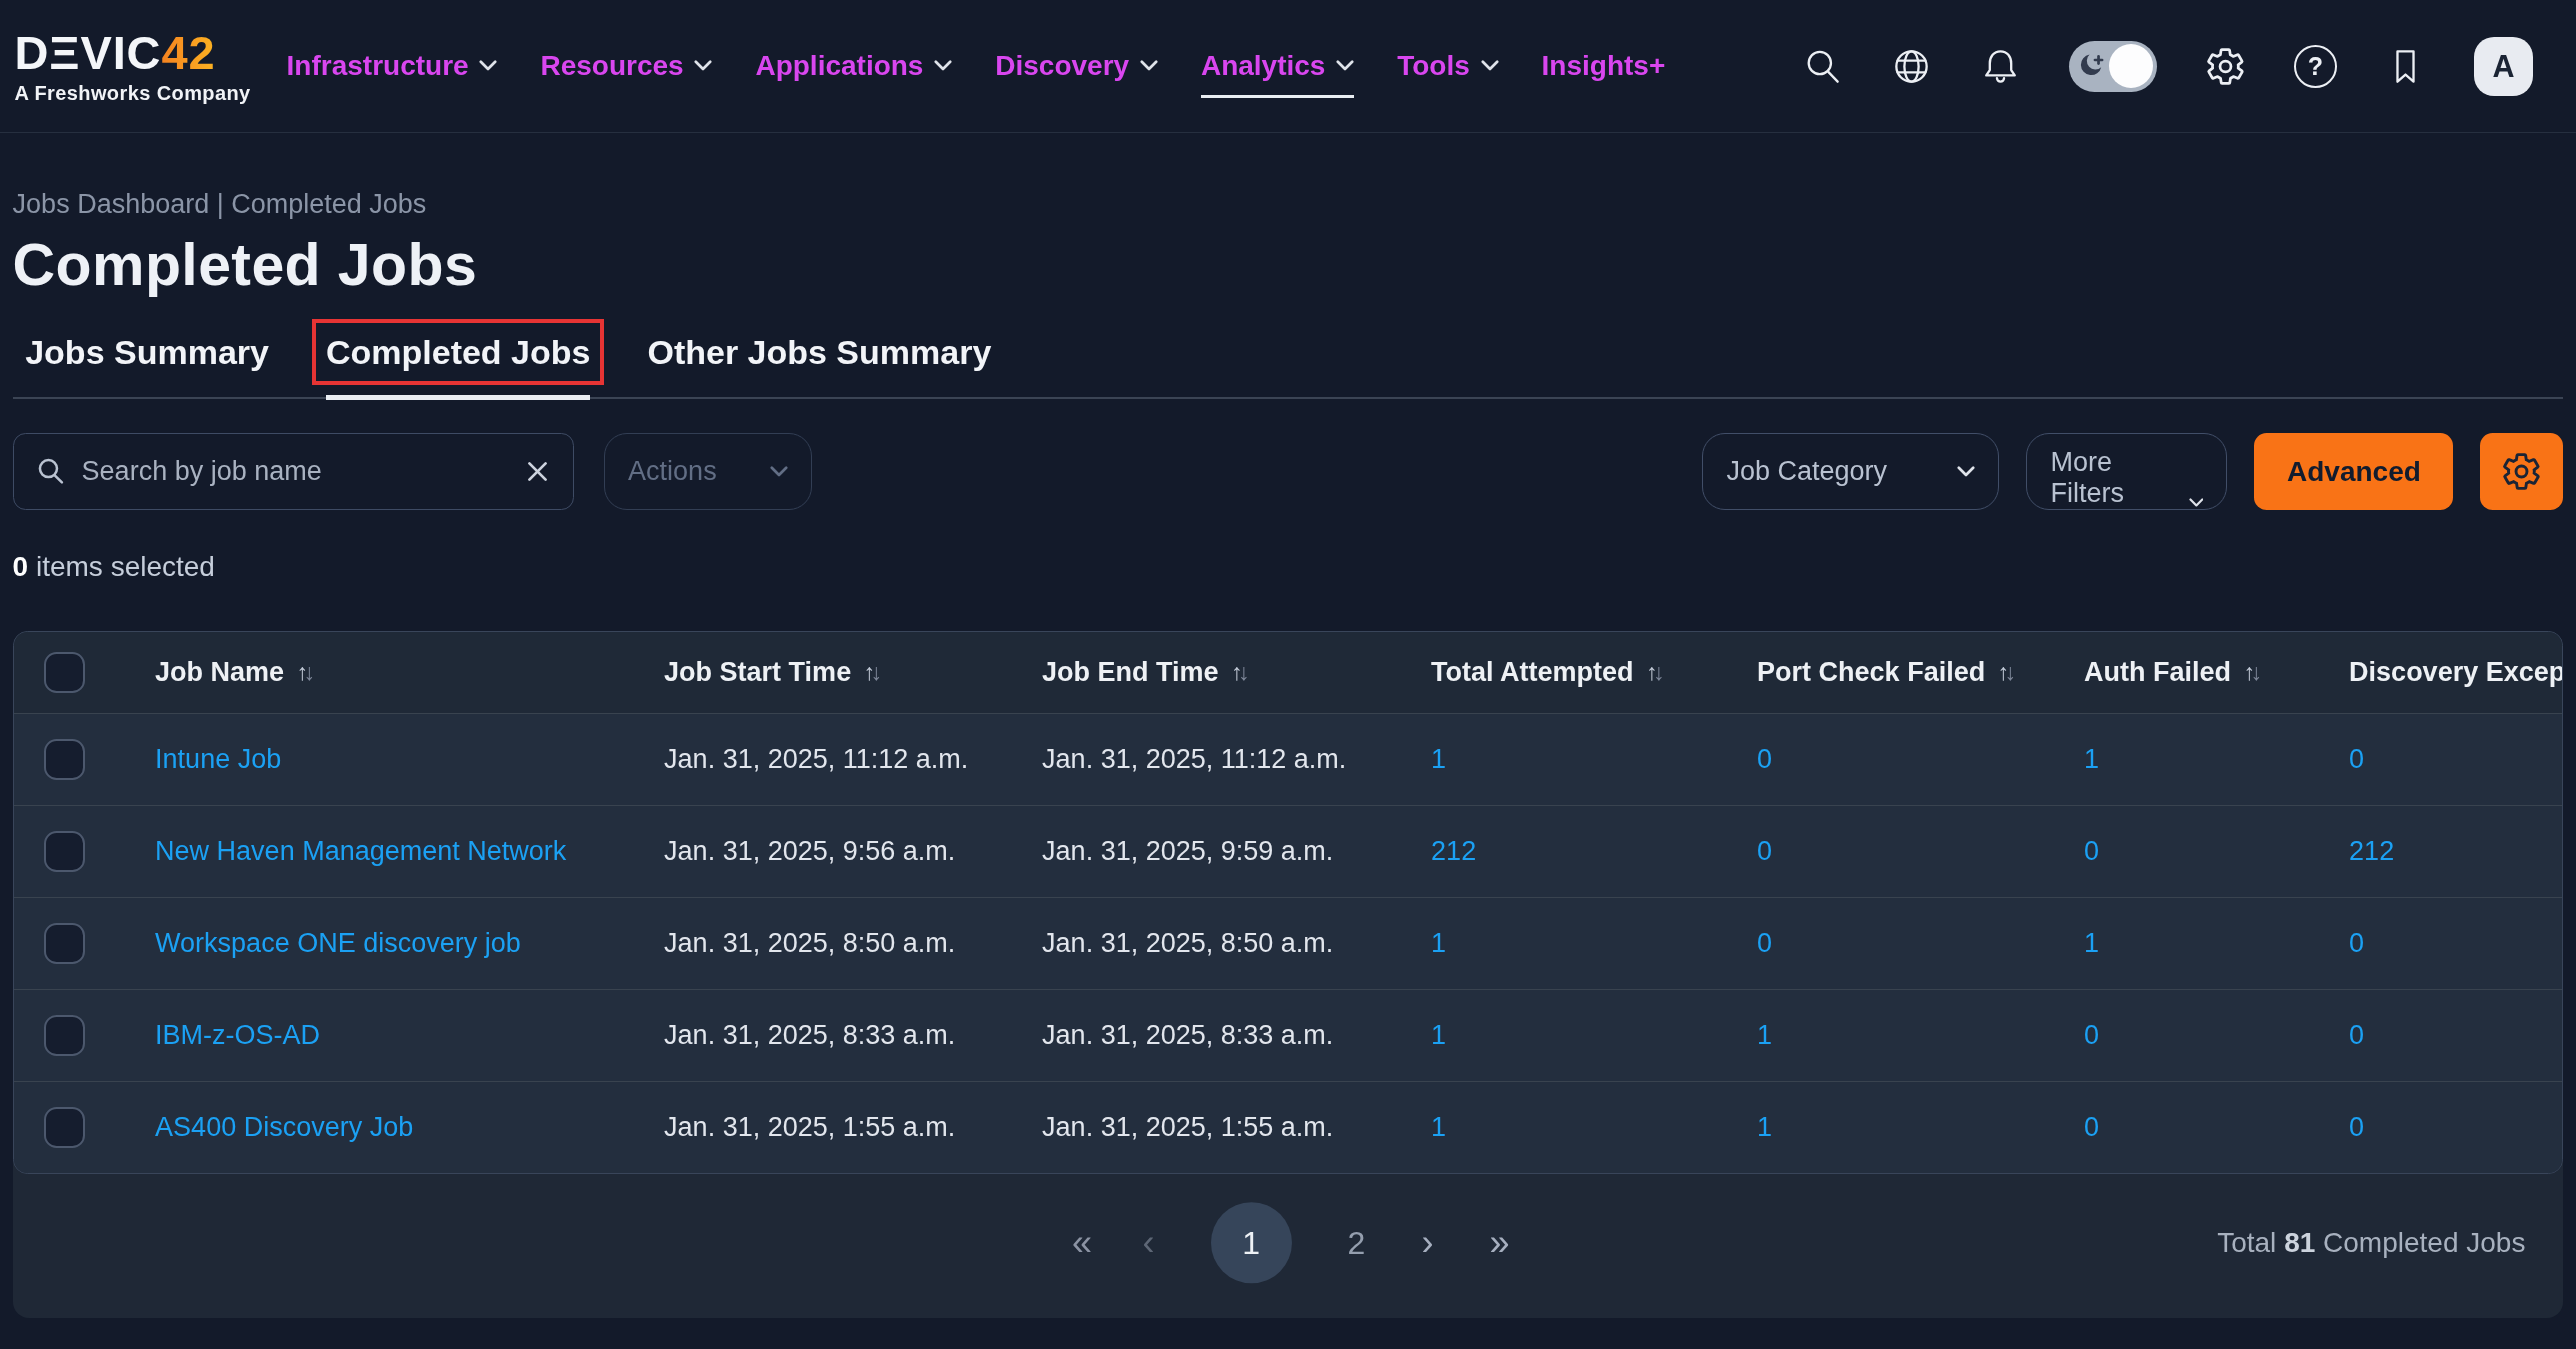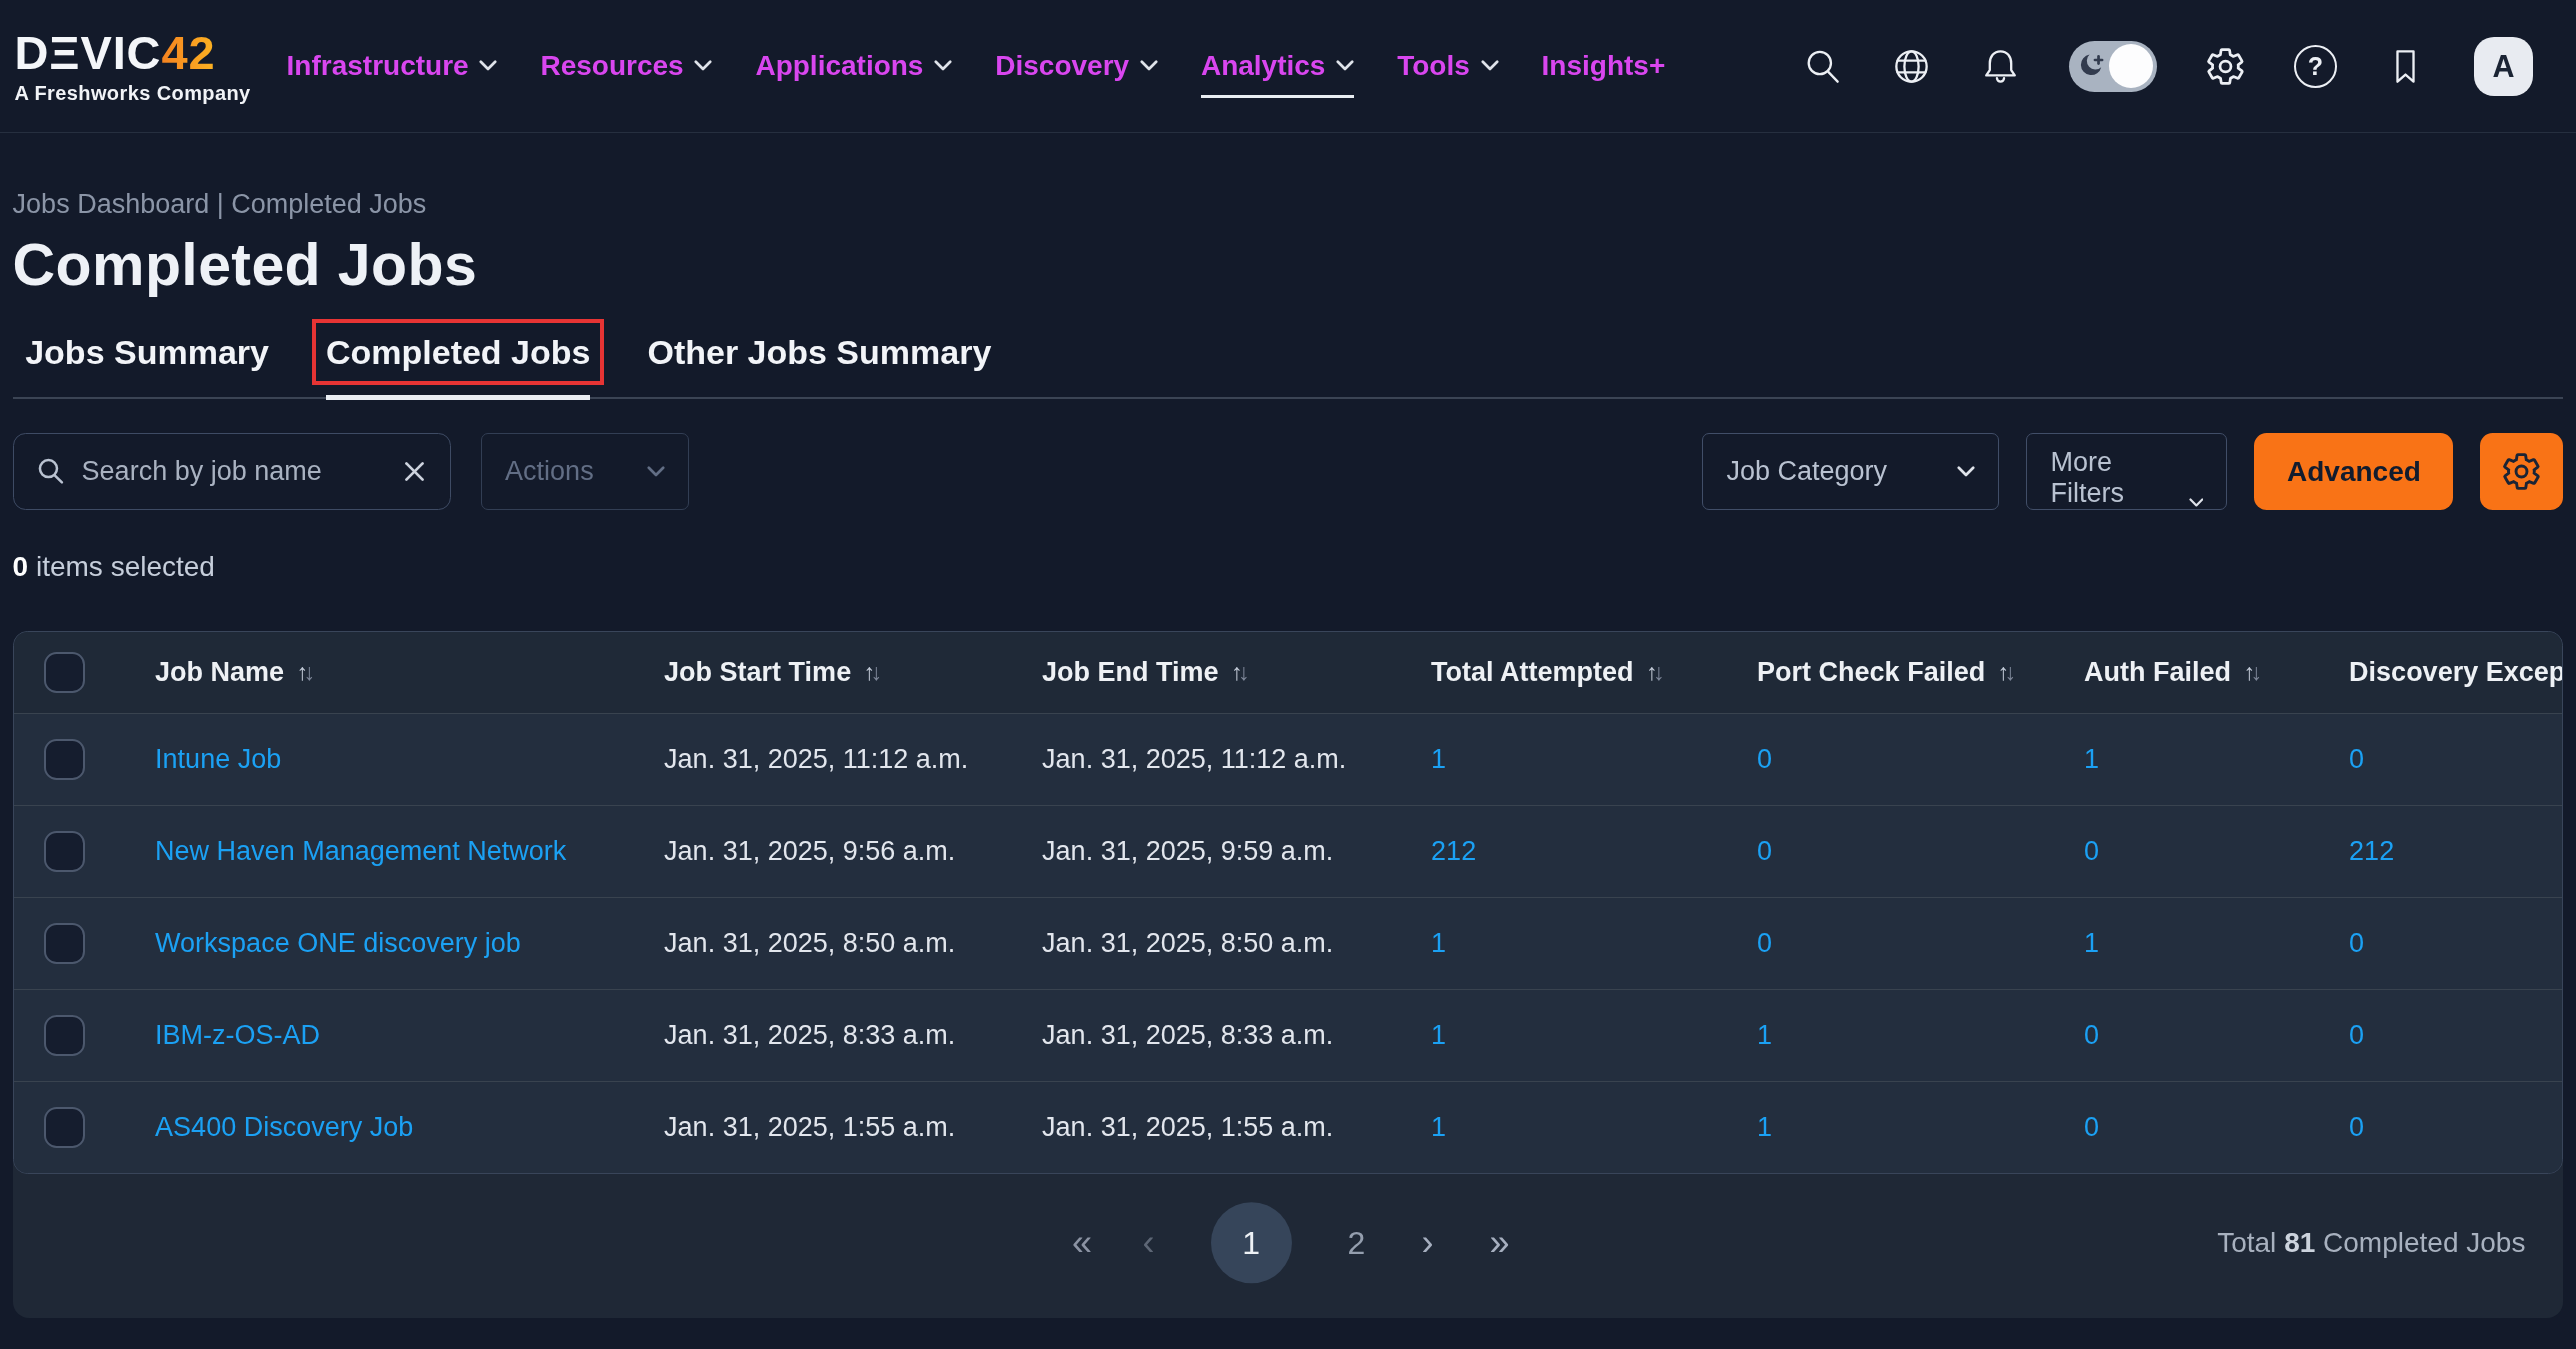--- a/index.html
+++ b/index.html
@@ -68,35 +68,35 @@
   .tab {
     font-size:34px; font-weight:700; color:#f2f4f8; cursor:pointer;
     padding-bottom:23px; border-bottom:5.4px solid transparent; margin-bottom:-2.7px;
   }
   .tab.active { border-bottom-color:#e9edf2; }
   .tab.highlight .tab-label { outline:4.5px solid #e63434; outline-offset:10.8px; }
 
   
   .toolbar { margin-top:34px; display:flex; align-items:center; }
   .searchbox {
-    width:438px; height:77px; border:1.8px solid #3e4b64; border-radius:12.6px;
+    width:561px; height:77px; border:1.8px solid #3e4b64; border-radius:12.6px;
     display:flex; align-items:center; padding:0 21.5px; gap:16px;
   }
   .searchbox svg { flex:0 0 auto; }
   .searchbox .mag circle, .searchbox .mag line { fill:none; stroke:#b9c2d1; stroke-width:2.8; stroke-linecap:round; }
   .searchbox input {
     flex:1; background:transparent; border:none; outline:none;
     font-family:"Liberation Sans", sans-serif; font-size:27px; color:#dfe4ec; min-width:0;
   }
   .searchbox input::placeholder { color:#a9b2c1; }
   .clear-x { cursor:pointer; }
   .clear-x line { stroke:#cdd3de; stroke-width:3; stroke-linecap:round; }
 
   .btn-ghost {
-    height:77px; border:1.8px solid #323e54; border-radius:7px;
+    height:77px; border:1.8px solid #323e54; border-radius:23px;
     display:flex; align-items:center; justify-content:space-between;
     padding:0 23px; cursor:pointer; gap:21.5px;
   }
   .actions-btn { width:208px; margin-left:30.5px; }
   .actions-btn .lbl { font-size:27px; color:#626e85; }
   .actions-btn .chev path { stroke:#626e85; }
 
   .toolbar-right { margin-left:auto; display:flex; align-items:center; gap:27px; }
   .filter-btn { border-color:#414e68; }
   .filter-btn .lbl { font-size:27px; color:#b9c2d1; }

